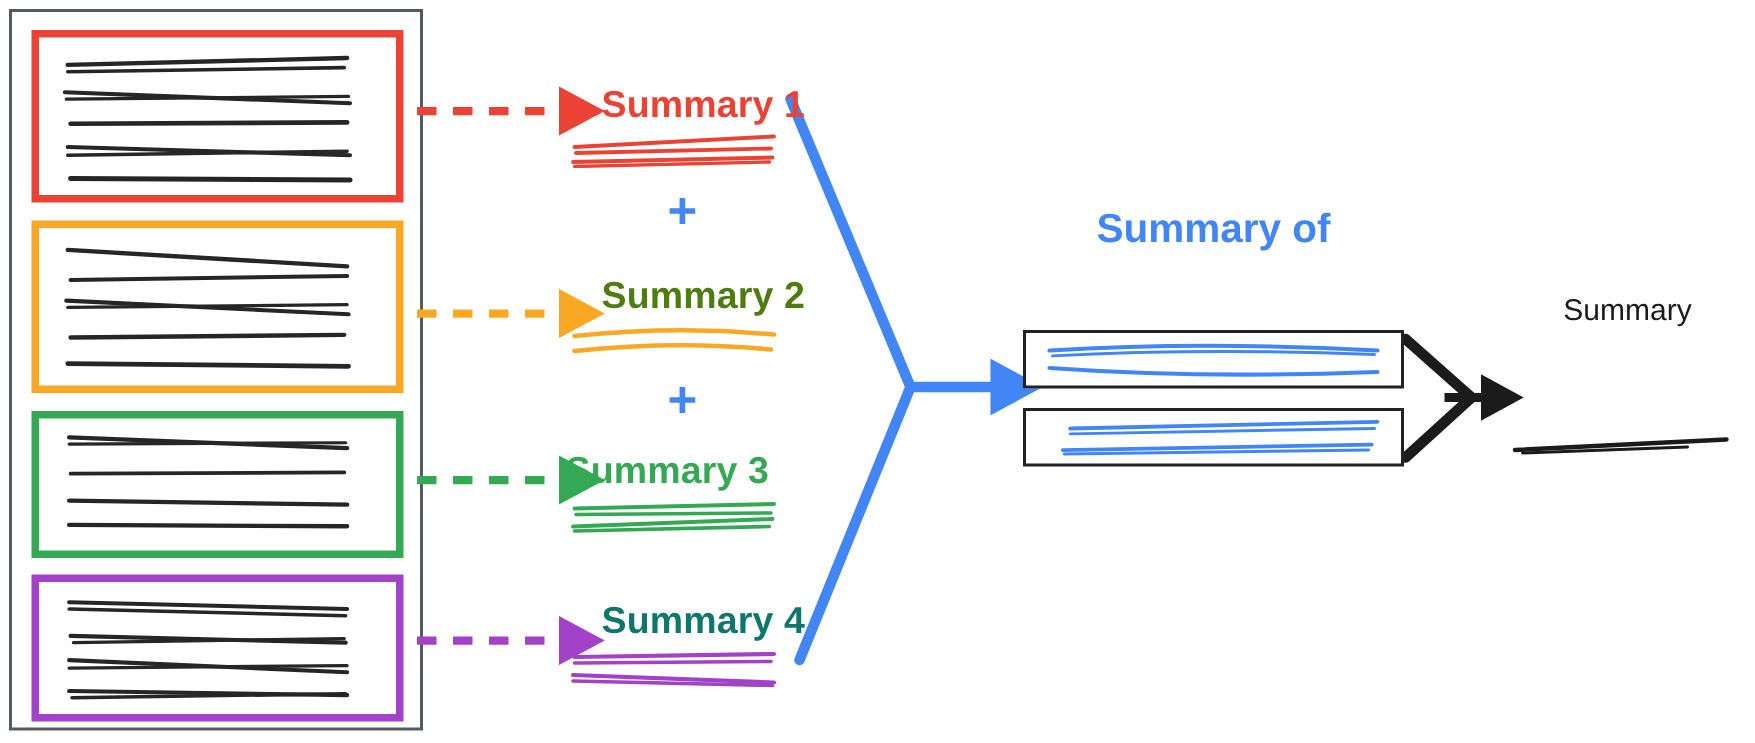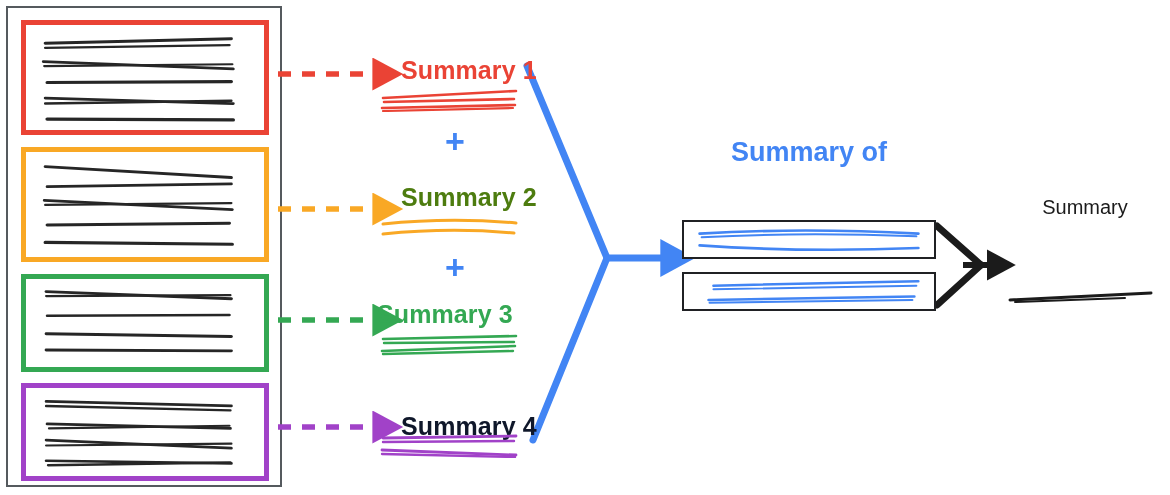--- a/index.html
+++ b/index.html
@@ -245,21 +245,21 @@
     <svg width="140" height="26" viewBox="0 0 140 26">
       <g stroke="#34A853" fill="none" stroke-linecap="round">
         <path d="M3 9 L136 6" stroke-width="2.6"></path>
         <path d="M4 13 L134 12" stroke-width="2.4"></path>
         <path d="M2 21 L135 16" stroke-width="2.6"></path>
         <path d="M3 24 L133 21" stroke-width="2.4"></path>
       </g>
     </svg>
   </div>
 
-  <div class="summary-label" style="left:401px; top:412px; color:#0f172a;">Summary 4</div>
+  <div class="summary-label" style="left:401px; top:400px; color:#0f766e;">Summary 4</div>
   <div class="summary-lines" style="left:380px; top:430px; width:140px; height:28px;">
     <svg width="140" height="28" viewBox="0 0 140 28">
       <g stroke="#A142C8" fill="none" stroke-linecap="round">
         <path d="M3 8 L136 6" stroke-width="2.8"></path>
         <path d="M3 12 L134 11" stroke-width="2.4"></path>
         <path d="M2 20 L136 25" stroke-width="2.8"></path>
         <path d="M2 24 L135 27" stroke-width="2.4"></path>
       </g>
     </svg>
   </div>

